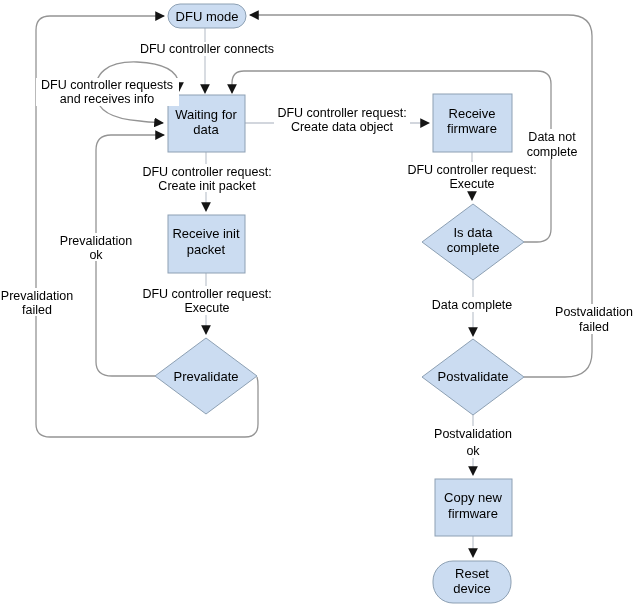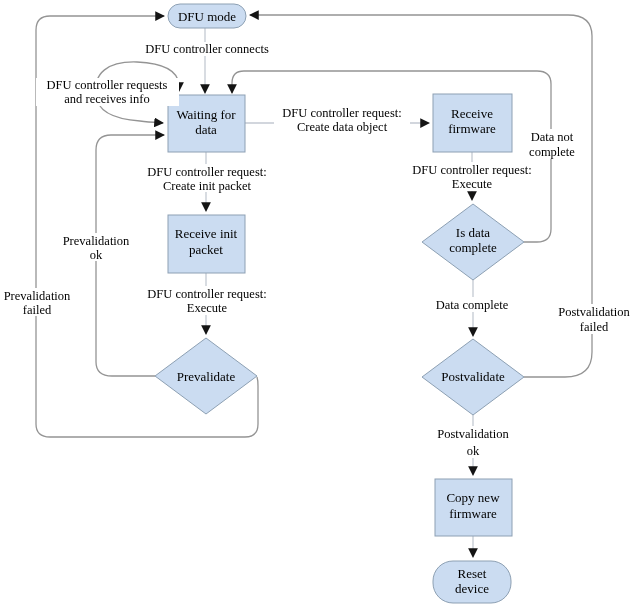--- a/index.html
+++ b/index.html
@@ -1,18 +1,18 @@
 <!DOCTYPE html>
 <html style="--node-fill: #cbdcf1; --node-stroke: #8da0b3; --connector: #949494; --drop-connector: #c3c9d2; --arrowhead: #141414; --text: #000000; --background: #ffffff;"><head>
 <meta charset="utf-8">
 <style>
   html,body{margin:0;padding:0;background:#fff;}
   .diagram-wrap{
     position:relative;width:639px;height:606px;
-    font-family:Liberation Serif, serif;
+    font-family:Liberation Sans, sans-serif;
     background:var(--background,#fff);
   }
   svg{display:block;}
   .node{fill:var(--node-fill,#cbdcf1);stroke:var(--node-stroke,#8da0b3);stroke-width:1;}
   .edge{fill:none;stroke:var(--connector,#949494);stroke-width:1.3;}
   .drop{stroke:var(--drop-connector,#c3c9d2);}
   .arrowhead{fill:var(--arrowhead,#141414);}
   .labelbg{fill:var(--background,#fff);}
   text{fill:var(--text,#000);}
   .node-label{font-size:13px;text-anchor:middle;}

